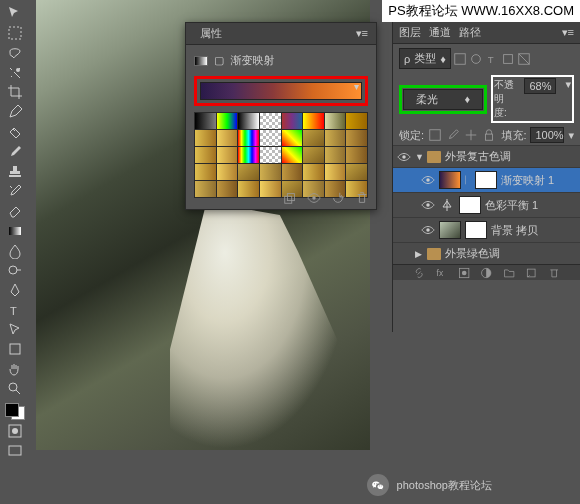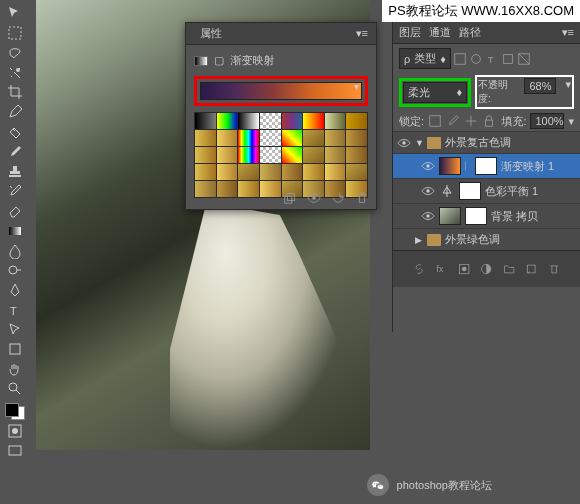--- a/index.html
+++ b/index.html
@@ -46,39 +46,39 @@
 .ctrl-bar{position:absolute;bottom:4px;right:6px;display:flex;gap:8px}
 .ctrl-ic{width:16px;height:14px;fill:#999}
 .layers-panel{position:absolute;right:0;top:22px;width:188px;height:310px;background:#535353;border-left:1px solid #2a2a2a;z-index:5}
 .layers-tabs{height:22px;background:#424242;display:flex;align-items:center;padding:0 6px;gap:8px;border-bottom:1px solid #2a2a2a}
 .layers-row1{display:flex;align-items:center;padding:4px 6px;gap:2px}
 .layers-row1 .sel{background:#3a3a3a;border:1px solid #222;padding:2px 4px;display:flex;align-items:center;gap:4px}
 .mini-ic{width:14px;height:14px;fill:#999}
 .layers-row2{display:flex;align-items:center;padding:2px 6px;gap:4px}
 .hilite-green{border:3px solid #0c0;padding:1px}
 .hilite-white{border:2px solid #fff;padding:1px}
-.blend-sel{background:#3a3a3a;border:1px solid #222;padding:2px 4px;display:flex;align-items:center;width:64px}
+.blend-sel{background:#3a3a3a;border:1px solid #222;padding:2px 12px;display:flex;align-items:center;width:80px}
 .opacity{display:flex;align-items:flex-start;gap:9px}
 .oval{background:#3a3a3a;border:1px solid #222;padding:1px 4px;width:34px;text-align:right}
 .layers-row3{display:flex;align-items:center;padding:2px 6px;gap:4px;font-size:10px}
 .layer-list{background:#4a4a4a}
 .group{display:flex;align-items:center;padding:3px 4px;gap:4px;border-top:1px solid #3a3a3a}
 .eye{width:14px;height:10px}
 .eye svg{width:14px;height:10px;fill:#ccc}
 .folder{width:14px;height:12px;background:#b89050;border-radius:1px}
 .arrow{width:8px;font-size:9px}
 .layer{display:flex;align-items:center;padding:3px 4px 3px 28px;gap:4px;border-top:1px solid #3a3a3a}
 .layer.sel{background:#3670b8}
 .thumb{width:22px;height:18px;background:#888;border:1px solid #222}
 .thumb.grad{background:linear-gradient(90deg,#2a1a4a,#ff9030)}
 .thumb.photo{background:linear-gradient(135deg,#b8c4af,#404838)}
 .thumb.white{background:#fff}
 .thumb-lnk{width:6px;height:14px;display:flex;align-items:center}
 .adj-ic{width:16px;height:16px;fill:#ccc}
-.layer-footer{height:37px;background:#424242;display:flex;align-items:center;justify-content:center;padding:0 20px;gap:10px;border-top:1px solid #2a2a2a}
+.layer-footer{height:16px;background:#424242;display:flex;align-items:center;justify-content:center;padding:0 20px;gap:10px;border-top:1px solid #2a2a2a}
 </style>
 </head>
 <body>
 
 <div class="watermark">PS教程论坛 WWW.16XX8.COM</div>
 
 <div class="toolbar">
   <div class="tool">
       <svg viewBox="0 0 16 16">
         <path d="M2 2l3 10 2-4 4-2z"></path>

